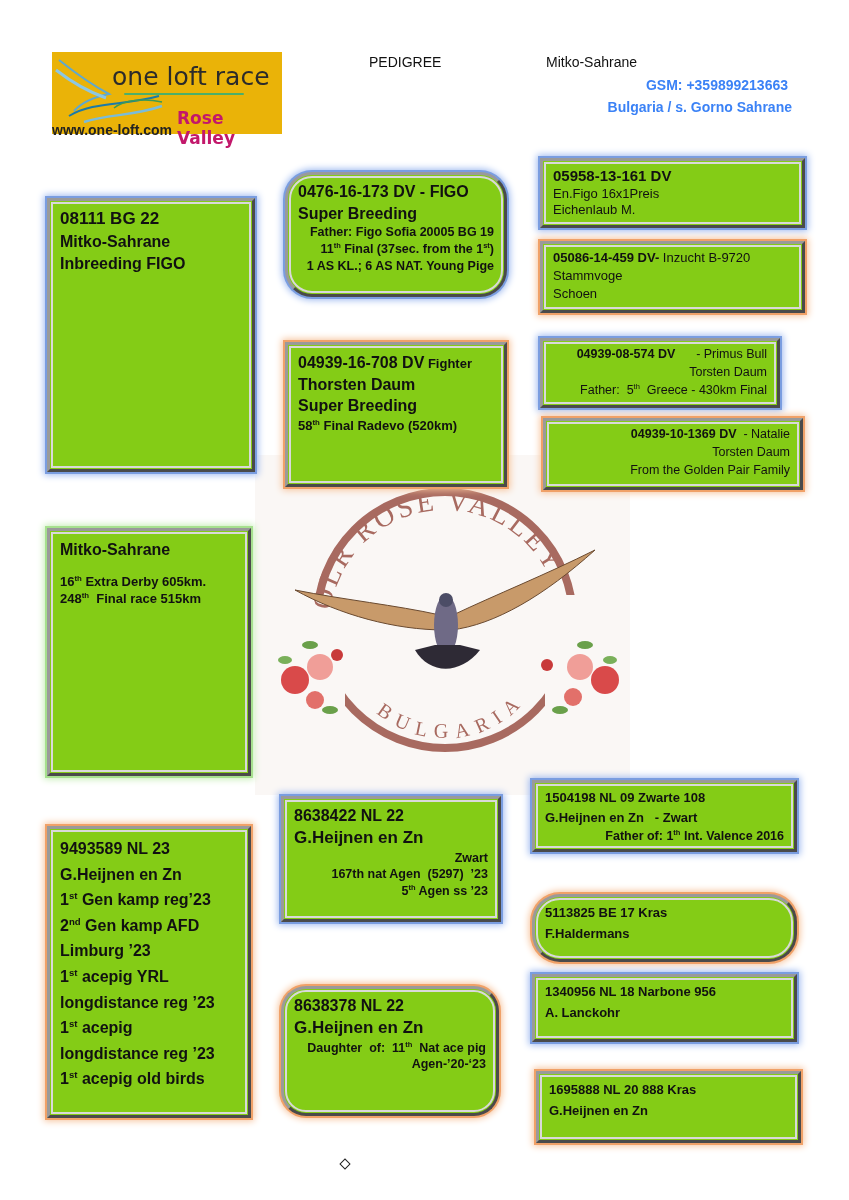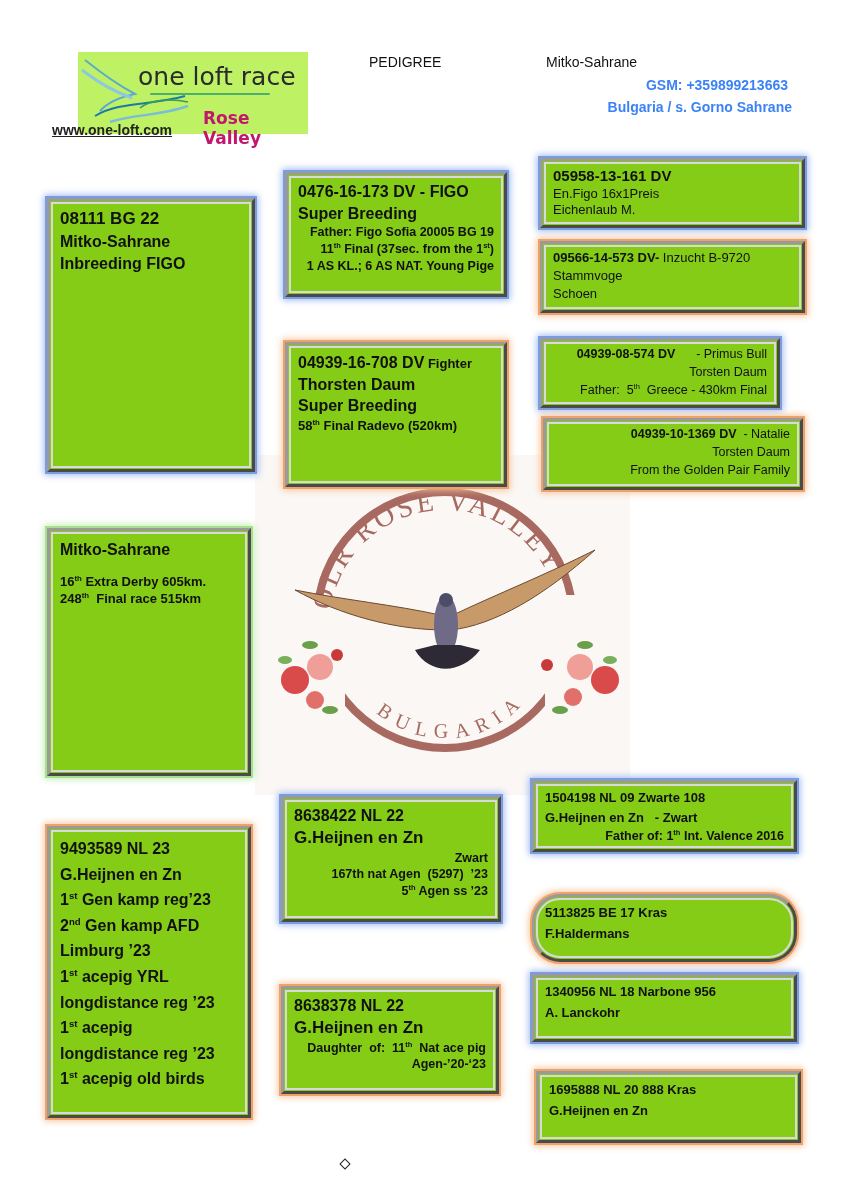--- a/index.html
+++ b/index.html
@@ -1,22 +1,22 @@
 <!DOCTYPE html>
 <html><head>
 <meta charset="utf-8">
 <style>
   html, body { margin:0; padding:0; background:#ffffff; }
   body { width:849px; height:1200px; position:relative; overflow:hidden; font-family:"Liberation Sans", "DejaVu Sans", sans-serif; color:#111; }
   .abs { position:absolute; }
   
-  .logo { left:52px; top:52px; width:230px; height:82px; background:#bef264;margin-left:26px; }
+  .logo { left:52px; top:52px; width:230px; height:82px; background:#eab308; }
   .logo-main { position:absolute; left:60px; top:10px; font-size:25px; color:#2b2b2b; font-family:"DejaVu Sans", sans-serif; letter-spacing:0px; }
   .logo-sub { position:absolute; left:125px; top:56px; font-size:17px; font-weight:bold; color:#c2186b; font-family:"DejaVu Sans", sans-serif; }
-  .logo-url { left:52px; top:122px; font-size:14px; font-weight:bold; color:#222;text-decoration:underline; }
+  .logo-url { left:52px; top:122px; font-size:14px; font-weight:bold; color:#222; }
   
   .hdr { font-size:14px; color:#111; }
   .hdr-b { font-size:14px; font-weight:bold; color:#3b82f6; }
   
   .card { position:absolute; box-sizing:border-box; background:#84cc16; border:3px solid #9a9a9a; border-right-color:#4a4a4a; border-bottom-color:#4a4a4a; outline:2px solid #d9d9d9; outline-offset:-6px; padding:7px 10px; line-height:1.35; }
   .glow-blue { box-shadow:0 0 0 2px #7a9de0, 0 0 7px 3px #9cb8ef; }
   .glow-orange { box-shadow:0 0 0 2px #f0a168, 0 0 7px 3px #f6c29a; }
   .glow-green { box-shadow:0 0 0 2px #a6e08e, 0 0 7px 3px #c3ecb2; }
   .card .l { display:block; white-space:nowrap; }
   .b { font-weight:bold; }
@@ -89,36 +89,36 @@
     </g>
   </svg>
 </div>
 
 <div class="card glow-blue" style="left:47px;top:198px;width:208px;height:274px;">
   <span class="l b f17">08111 BG 22</span>
   <span class="l b f16">Mitko-Sahrane</span>
   <span class="l b f16">Inbreeding FIGO</span>
 </div>
 
-<div class="card glow-blue" style="left:285px;top:172px;width:222px;height:125px;padding-top:6px;">
+<div class="card glow-blue" style="left:285px;top:172px;width:222px;height:125px;padding-top:6px;border-radius:27px;">
   <span class="l b f16">0476-16-173 DV - FIGO</span>
   <span class="l b f16">Super Breeding</span>
   <span class="l b f12">Father: Figo Sofia 20005 BG 19</span>
   <span class="l b f12"><span>11</span><sup>th</sup><span> Final (37sec. from the 1</span><sup>st</sup><span>)</span></span>
   <span class="l b f12">1 AS KL.; 6 AS NAT. Young Pige</span>
 </div>
 
 <div class="card glow-blue" style="left:540px;top:158px;width:265px;height:70px;padding-top:5px;line-height:1.3;">
   <span class="l b f15">05958-13-161 DV</span>
   <span class="l f13">En.Figo 16x1Preis</span>
   <span class="l f13">Eichenlaub M.</span>
 </div>
 
 <div class="card glow-orange" style="left:540px;top:241px;width:265px;height:72px;padding-top:5px;line-height:1.4;">
-  <span class="l f13"><b>09566-14-573 DV-</b><span> Inzucht B-9720</span></span>
+  <span class="l f13"><b>05086-14-459 DV-</b><span> Inzucht B-9720</span></span>
   <span class="l f13">Stammvoge</span>
   <span class="l f13">Schoen</span>
 </div>
 
 <div class="card glow-orange" style="left:285px;top:342px;width:222px;height:145px;padding-top:7px;">
   <span class="l b f16"><span>04939-16-708 DV</span><span class="f13"> Fighter</span></span>
   <span class="l b f16">Thorsten Daum</span>
   <span class="l b f16">Super Breeding</span>
   <span class="l b f13"><span>58</span><sup>th</sup><span> Final Radevo (520km)</span></span>
 </div>
@@ -167,21 +167,21 @@
   <span class="l b f13">1504198 NL 09 Zwarte 108</span>
   <span class="l b f13" style="white-space:pre">G.Heijnen en Zn   - Zwart</span>
   <span class="l b f12"><span>Father of: 1</span><sup>th</sup><span> Int. Valence 2016</span></span>
 </div>
 
 <div class="card glow-orange" style="left:532px;top:894px;width:265px;height:68px;padding-top:6px;line-height:1.6;border-radius:28px;">
   <span class="l b f13">5113825 BE 17 Kras</span>
   <span class="l b f13">F.Haldermans</span>
 </div>
 
-<div class="card glow-orange" style="left:281px;top:986px;width:218px;height:108px;padding-top:6px;">
+<div class="card glow-orange" style="left:281px;top:986px;width:218px;height:130px;padding-top:6px;border-radius:25px;">
   <span class="l b f16">8638378 NL 22</span>
   <span class="l b f17">G.Heijnen en Zn</span>
   <span class="l b f12" style="white-space:pre"><span>Daughter  of:  11</span><sup>th</sup><span>  Nat ace pig</span></span>
   <span class="l b f12">Agen-’20-‘23</span>
 </div>
 
 <div class="card glow-blue" style="left:532px;top:974px;width:265px;height:68px;padding-top:5px;line-height:1.6;">
   <span class="l b f13">1340956 NL 18 Narbone 956</span>
   <span class="l b f13">A. Lanckohr</span>
 </div>

